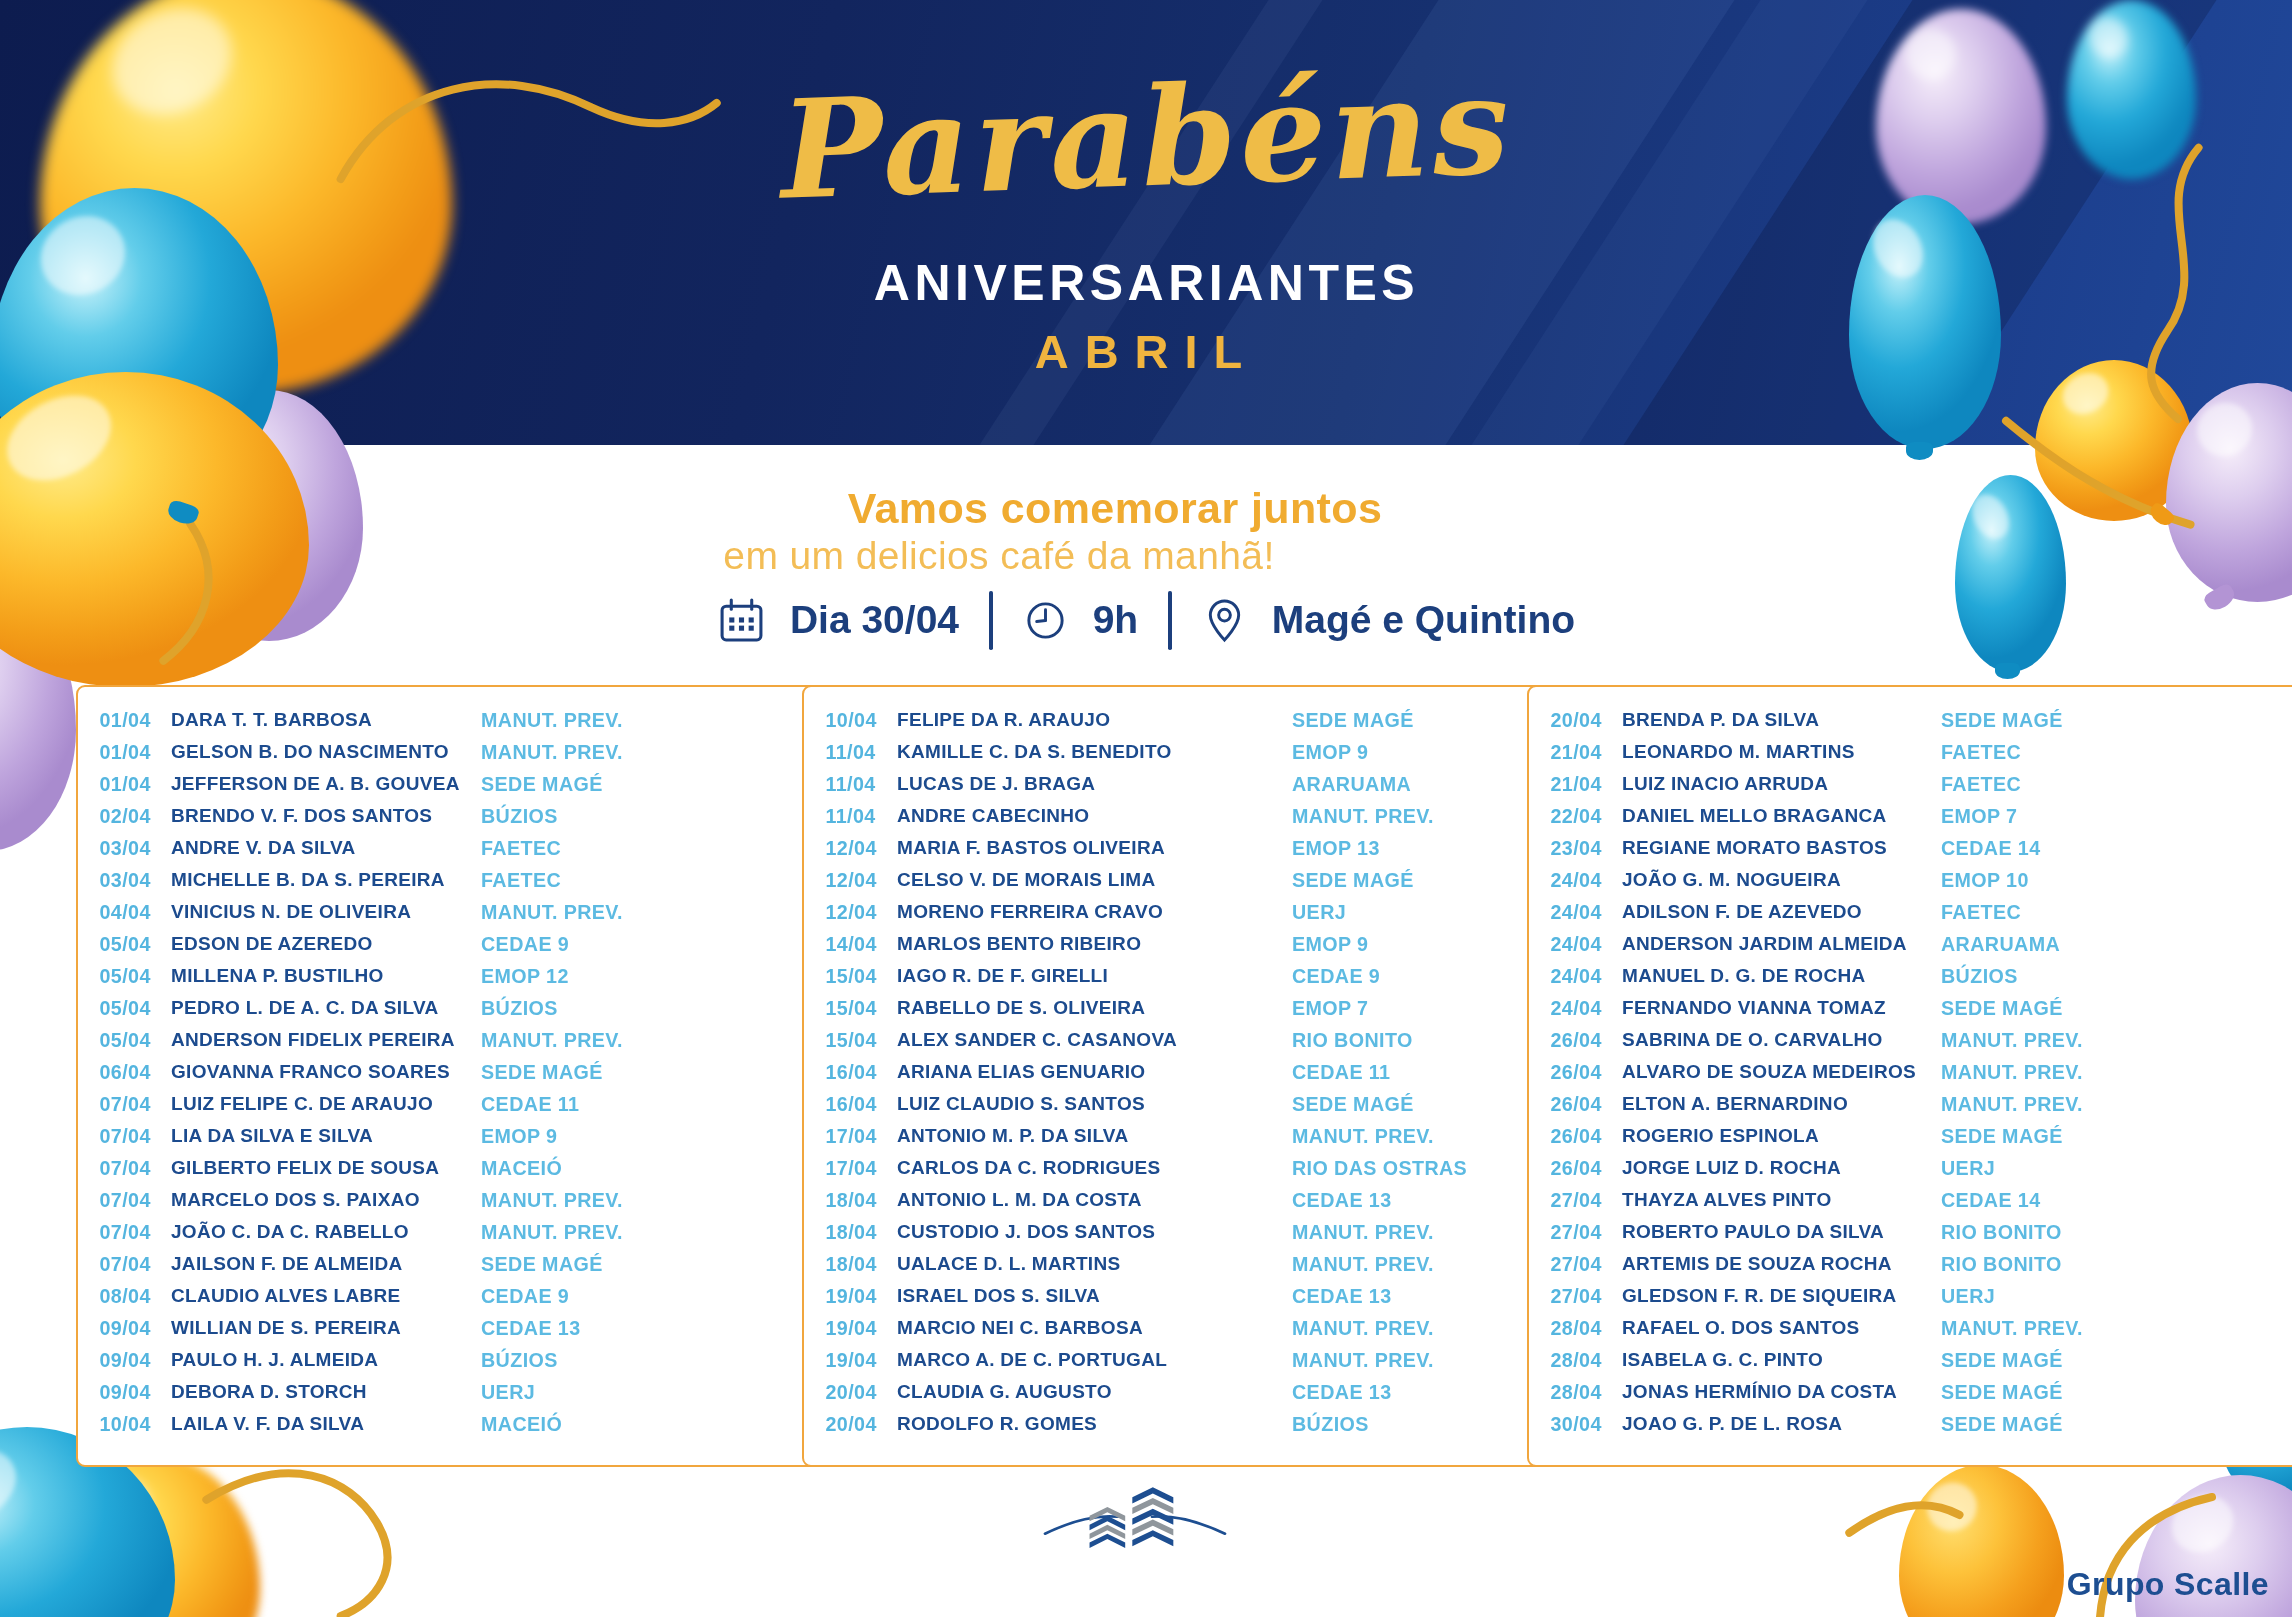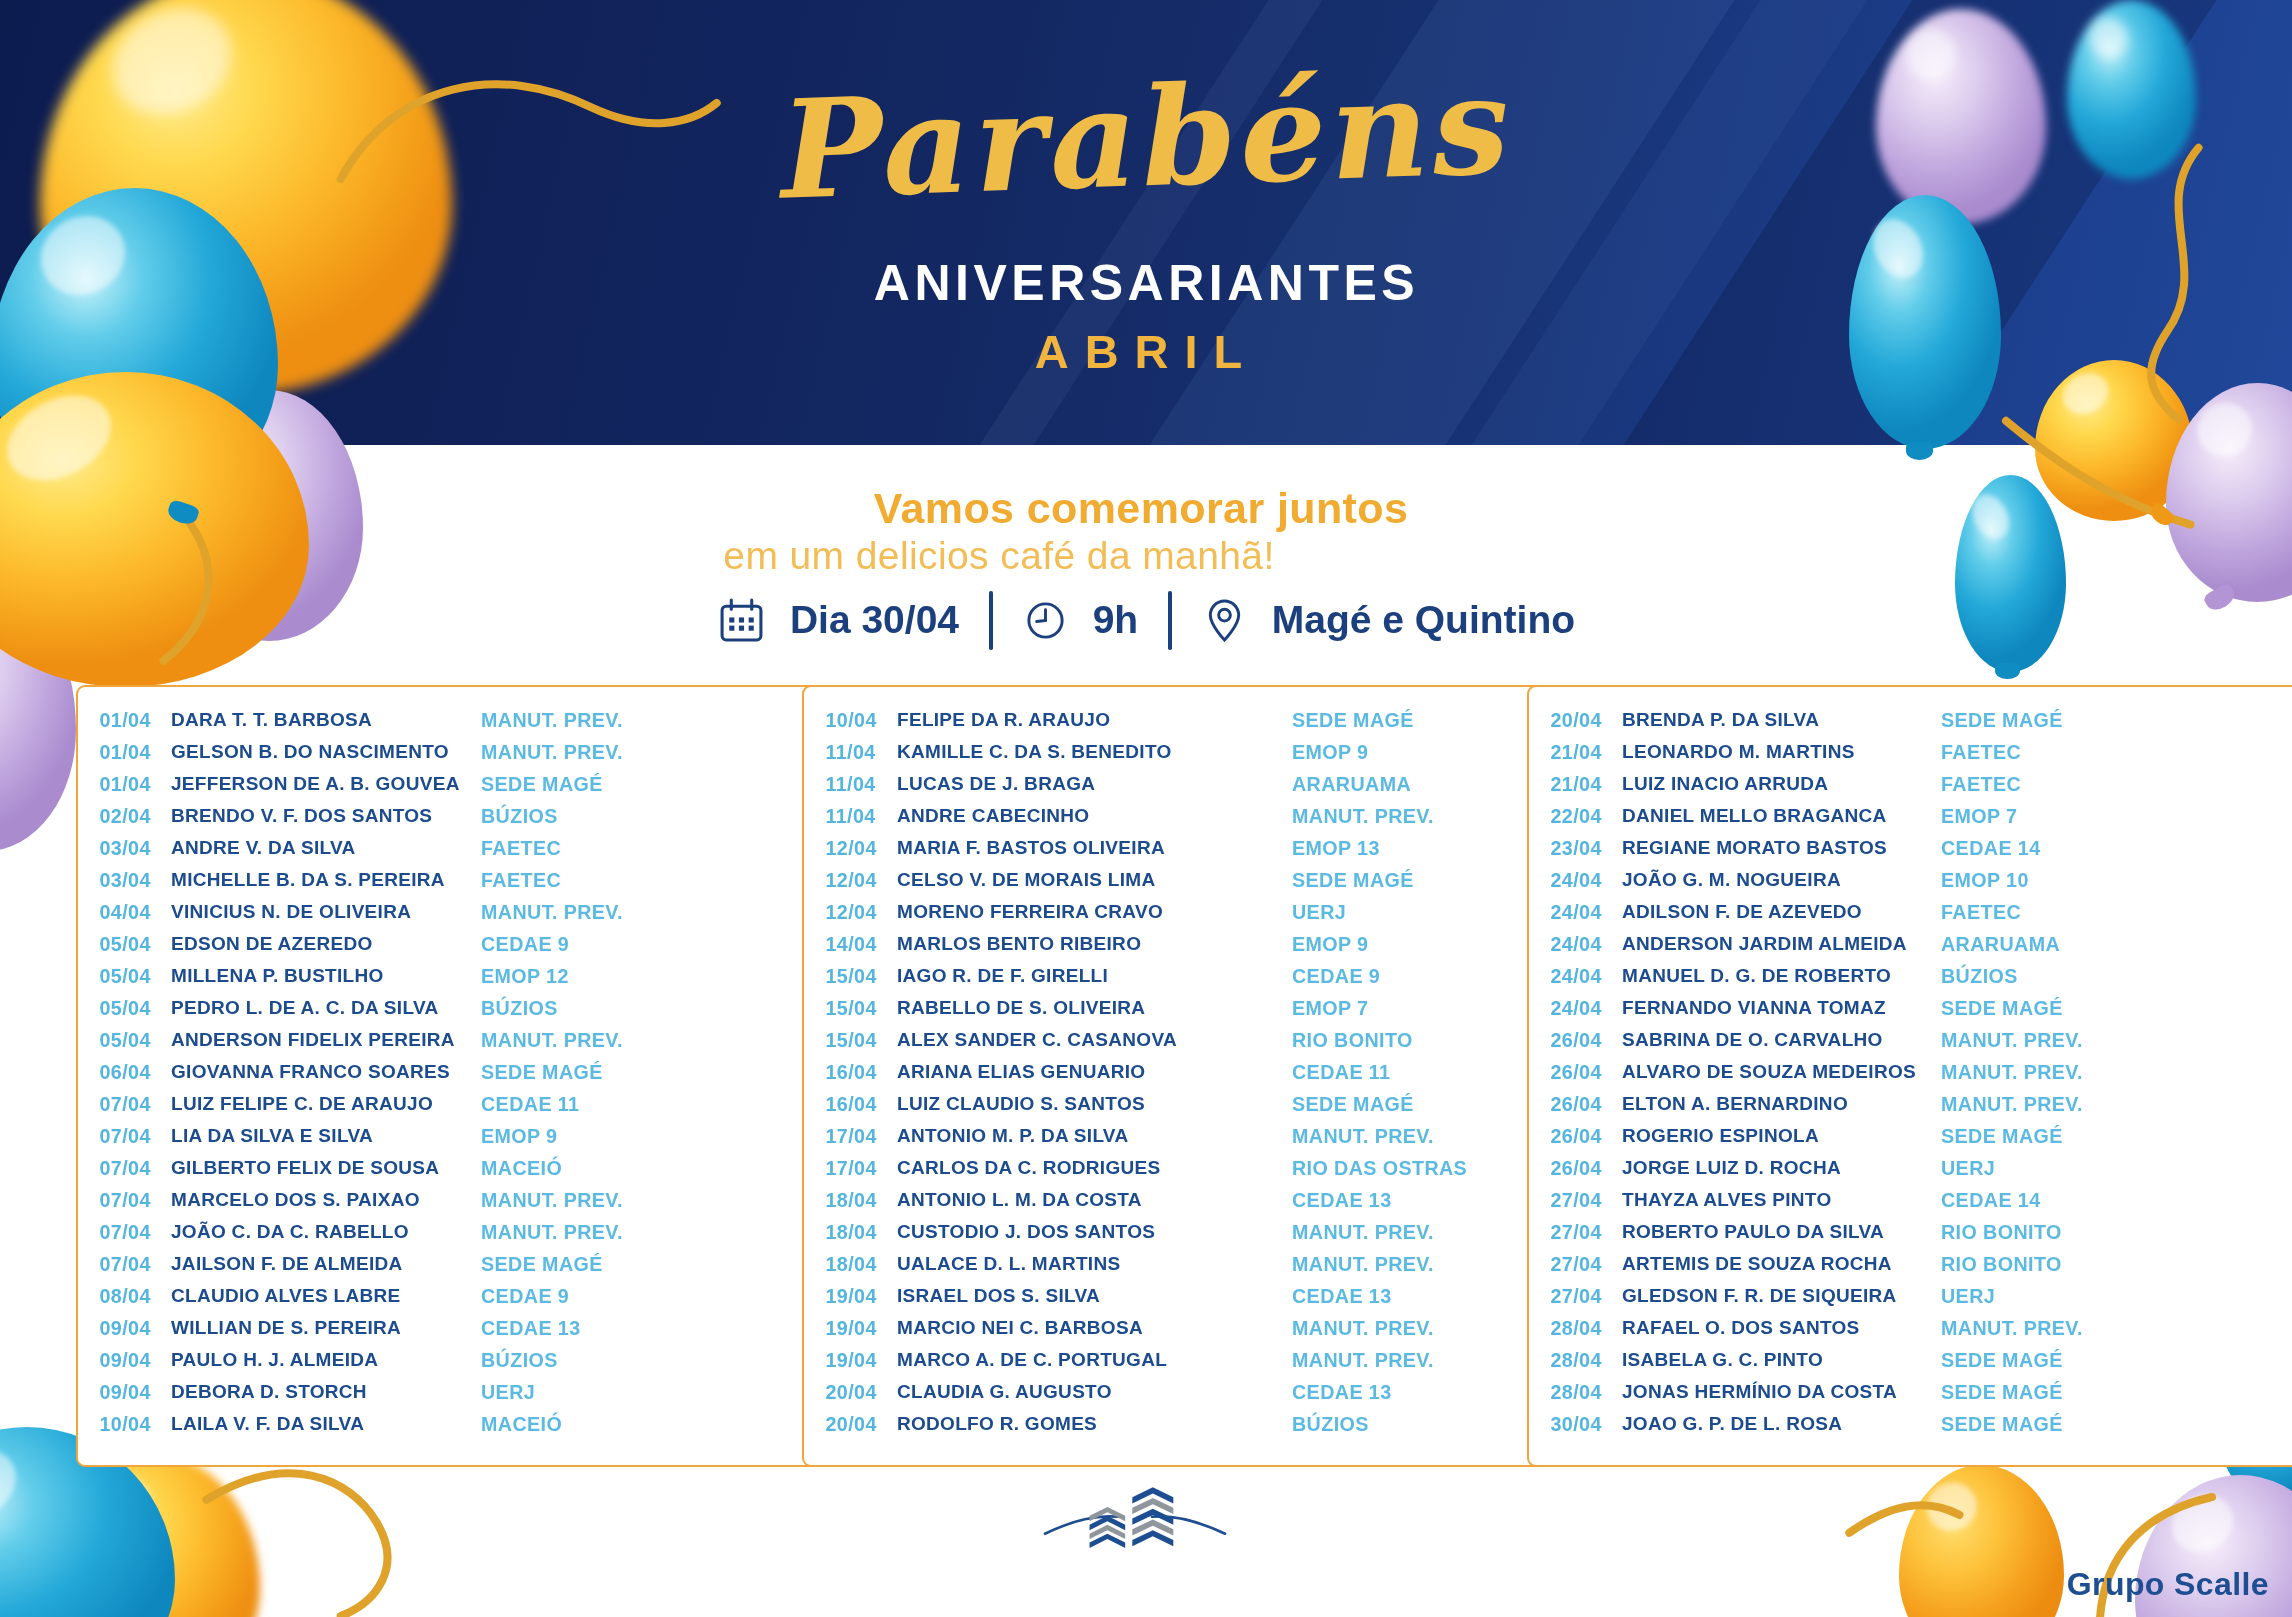--- a/index.html
+++ b/index.html
@@ -16,21 +16,21 @@
   .hero-text{position:absolute;left:0;width:2293px;text-align:center;}
   .t-script{
     top:30px;height:215px;line-height:215px;
     font-family:"DejaVu Serif", serif;font-style:italic;font-weight:bold;
     font-size:136px;color:#efbc47;transform:rotate(-2deg);letter-spacing:3.6px;
   }
   .t-sub{top:254px;font-size:50px;font-weight:800;color:#ffffff;letter-spacing:4.5px;}
   .t-month{top:324px;font-size:47px;font-weight:800;color:#f0b43f;letter-spacing:16px;}
   
   .inv1{position:absolute;left:0;top:484px;width:2230px;text-align:center;
-        font-size:43px;font-weight:700;color:#f0ab30;letter-spacing:0.4px;padding-left:26px;}
+        font-size:43px;font-weight:700;color:#f0ab30;letter-spacing:0.4px;}
   .inv2{position:absolute;left:0;top:534px;width:1998px;text-align:center;
         font-size:39px;font-weight:400;color:#f3bd56;letter-spacing:0.4px;}
   .info-row{
     position:absolute;left:0;top:584px;width:2293px;height:72px;
     display:flex;align-items:center;justify-content:center;gap:30px;
     color:#1c3f7d;font-size:39px;font-weight:700;
   }
   .info-item{display:flex;align-items:center;gap:25px;}
   .info-sep{width:3.6px;height:59px;background:#1c3f7d;border-radius:1.8px;}
   .info-icon{display:block;}
@@ -431,21 +431,21 @@
       <span class="bd-name">ADILSON F. DE AZEVEDO</span>
       <span class="bd-unit">FAETEC</span>
     </div>
     <div class="row">
       <span class="bd-date">24/04</span>
       <span class="bd-name">ANDERSON JARDIM ALMEIDA</span>
       <span class="bd-unit">ARARUAMA</span>
     </div>
     <div class="row">
       <span class="bd-date">24/04</span>
-      <span class="bd-name">MANUEL D. G. DE ROBERTO</span>
+      <span class="bd-name">MANUEL D. G. DE ROCHA</span>
       <span class="bd-unit">BÚZIOS</span>
     </div>
     <div class="row">
       <span class="bd-date">24/04</span>
       <span class="bd-name">FERNANDO VIANNA TOMAZ</span>
       <span class="bd-unit">SEDE MAGÉ</span>
     </div>
     <div class="row">
       <span class="bd-date">26/04</span>
       <span class="bd-name">SABRINA DE O. CARVALHO</span>

